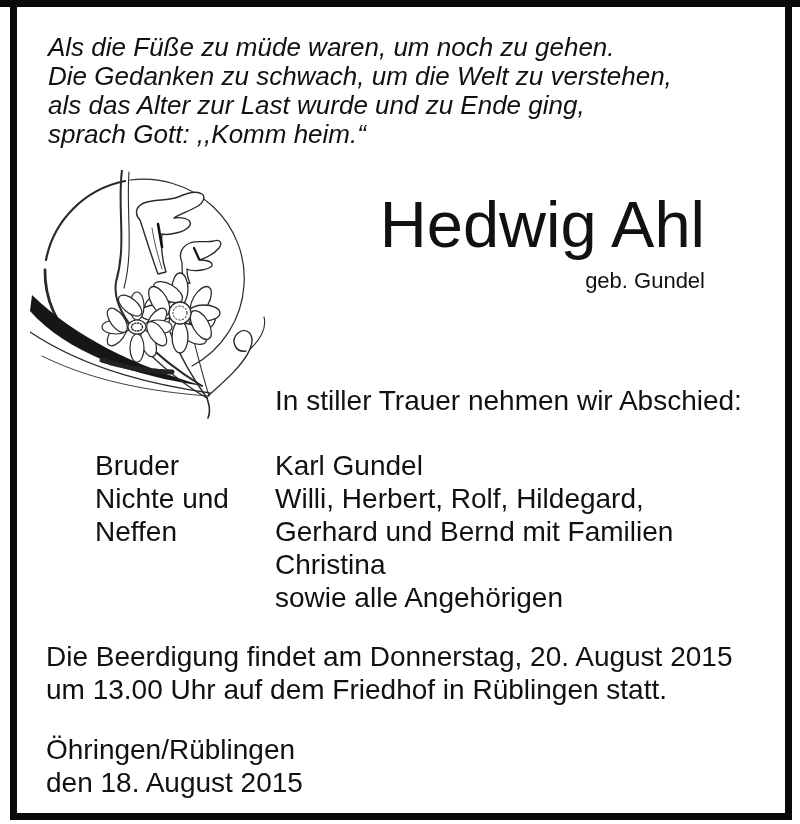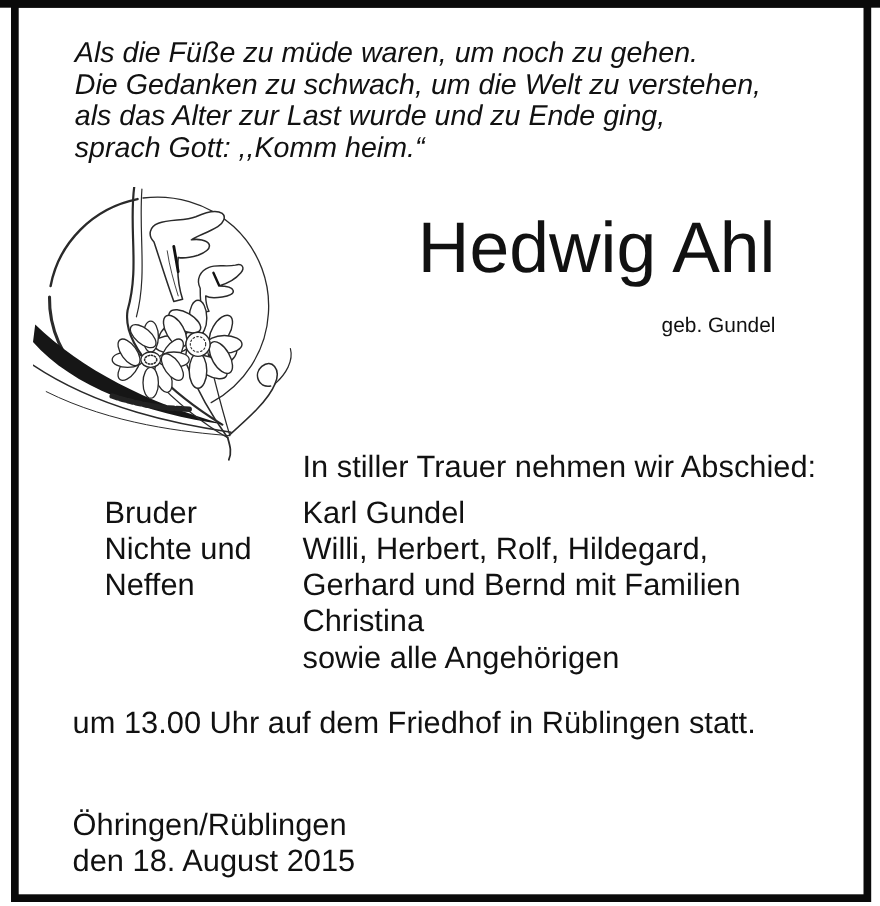--- a/index.html
+++ b/index.html
@@ -30,43 +30,43 @@
     position: absolute; left: 30px; top: 170px; width: 250px; height: 252px;
   }
   .headblock {
     position: absolute; left: 285px; top: 191px; width: 420px;
     text-align: right;
   }
   .deceased-name {
     margin: 0; font-size: 65px; line-height: 68px; font-weight: 400;
     white-space: nowrap;
   }
-  .maiden { margin-top: 22px; font-size: 19px; line-height: 32px; }
+  .maiden { margin-top: 6px; font-size: 22px; line-height: 32px; }
   .dates {
     margin-top: 12px; font-size: 29px; line-height: 32px;
     display: flex; justify-content: center; gap: 36px; white-space: nowrap;
   }
   .farewell-intro {
-    position: absolute; left: 275px; top: 408px;
+    position: absolute; left: 275px; top: 384px;
     font-size: 28px; line-height: 33px; white-space: nowrap;
   }
   .mourners {
     position: absolute; left: 95px; top: 449px;
     display: grid; grid-template-columns: 180px auto;
     font-size: 28px; line-height: 33px; white-space: nowrap;
   }
   .funeral {
     position: absolute; left: 46px; top: 640px;
     font-size: 28px; line-height: 33px; white-space: nowrap;
   }
   .placedate {
     position: absolute; left: 46px; top: 733px;
     font-size: 28px; line-height: 33px; white-space: nowrap;
   }
-  .line { display: block; margin-left: 20px; }
+  .line { display: block; }
 </style>
 </head>
 <body>
 
 <div class="page">
 
   <div class="top-bar"></div>
   <div class="frame"></div>
 
   <div class="poem">
@@ -164,20 +164,21 @@
     <span>Willi, Herbert, Rolf, Hildegard,</span>
     <span>Neffen</span>
     <span>Gerhard und Bernd mit Familien</span>
     <span></span>
     <span>Christina</span>
     <span></span>
     <span>sowie alle Angehörigen</span>
   </div>
 
   <div class="funeral">
+    <span class="line">Die Beerdigung findet am Donnerstag, 20. August 2015</span>
     <span class="line">um 13.00 Uhr auf dem Friedhof in Rüblingen statt.</span>
   </div>
 
   <div class="placedate">
     <span class="line">Öhringen/Rüblingen</span>
     <span class="line">den 18. August 2015</span>
   </div>
 
 </div>
 

